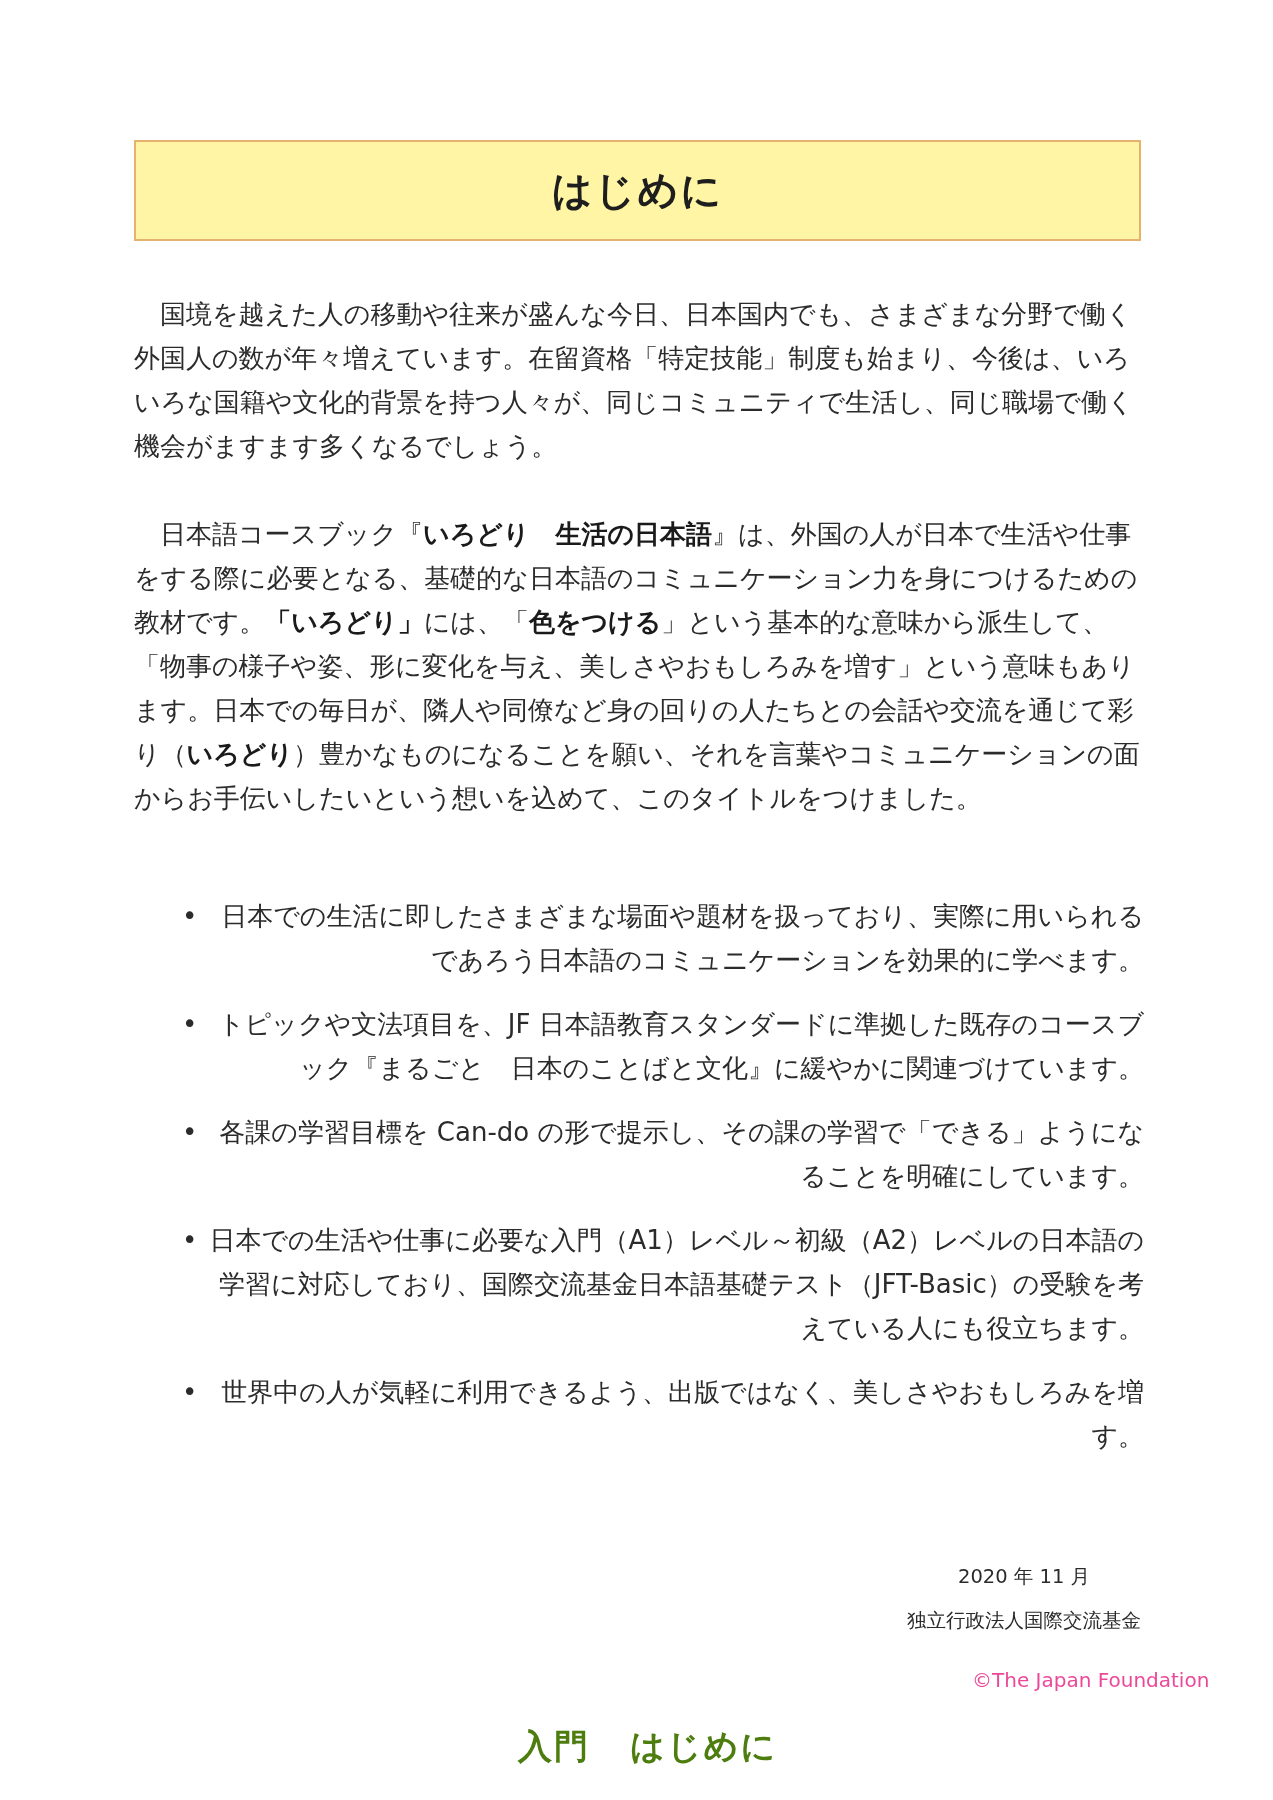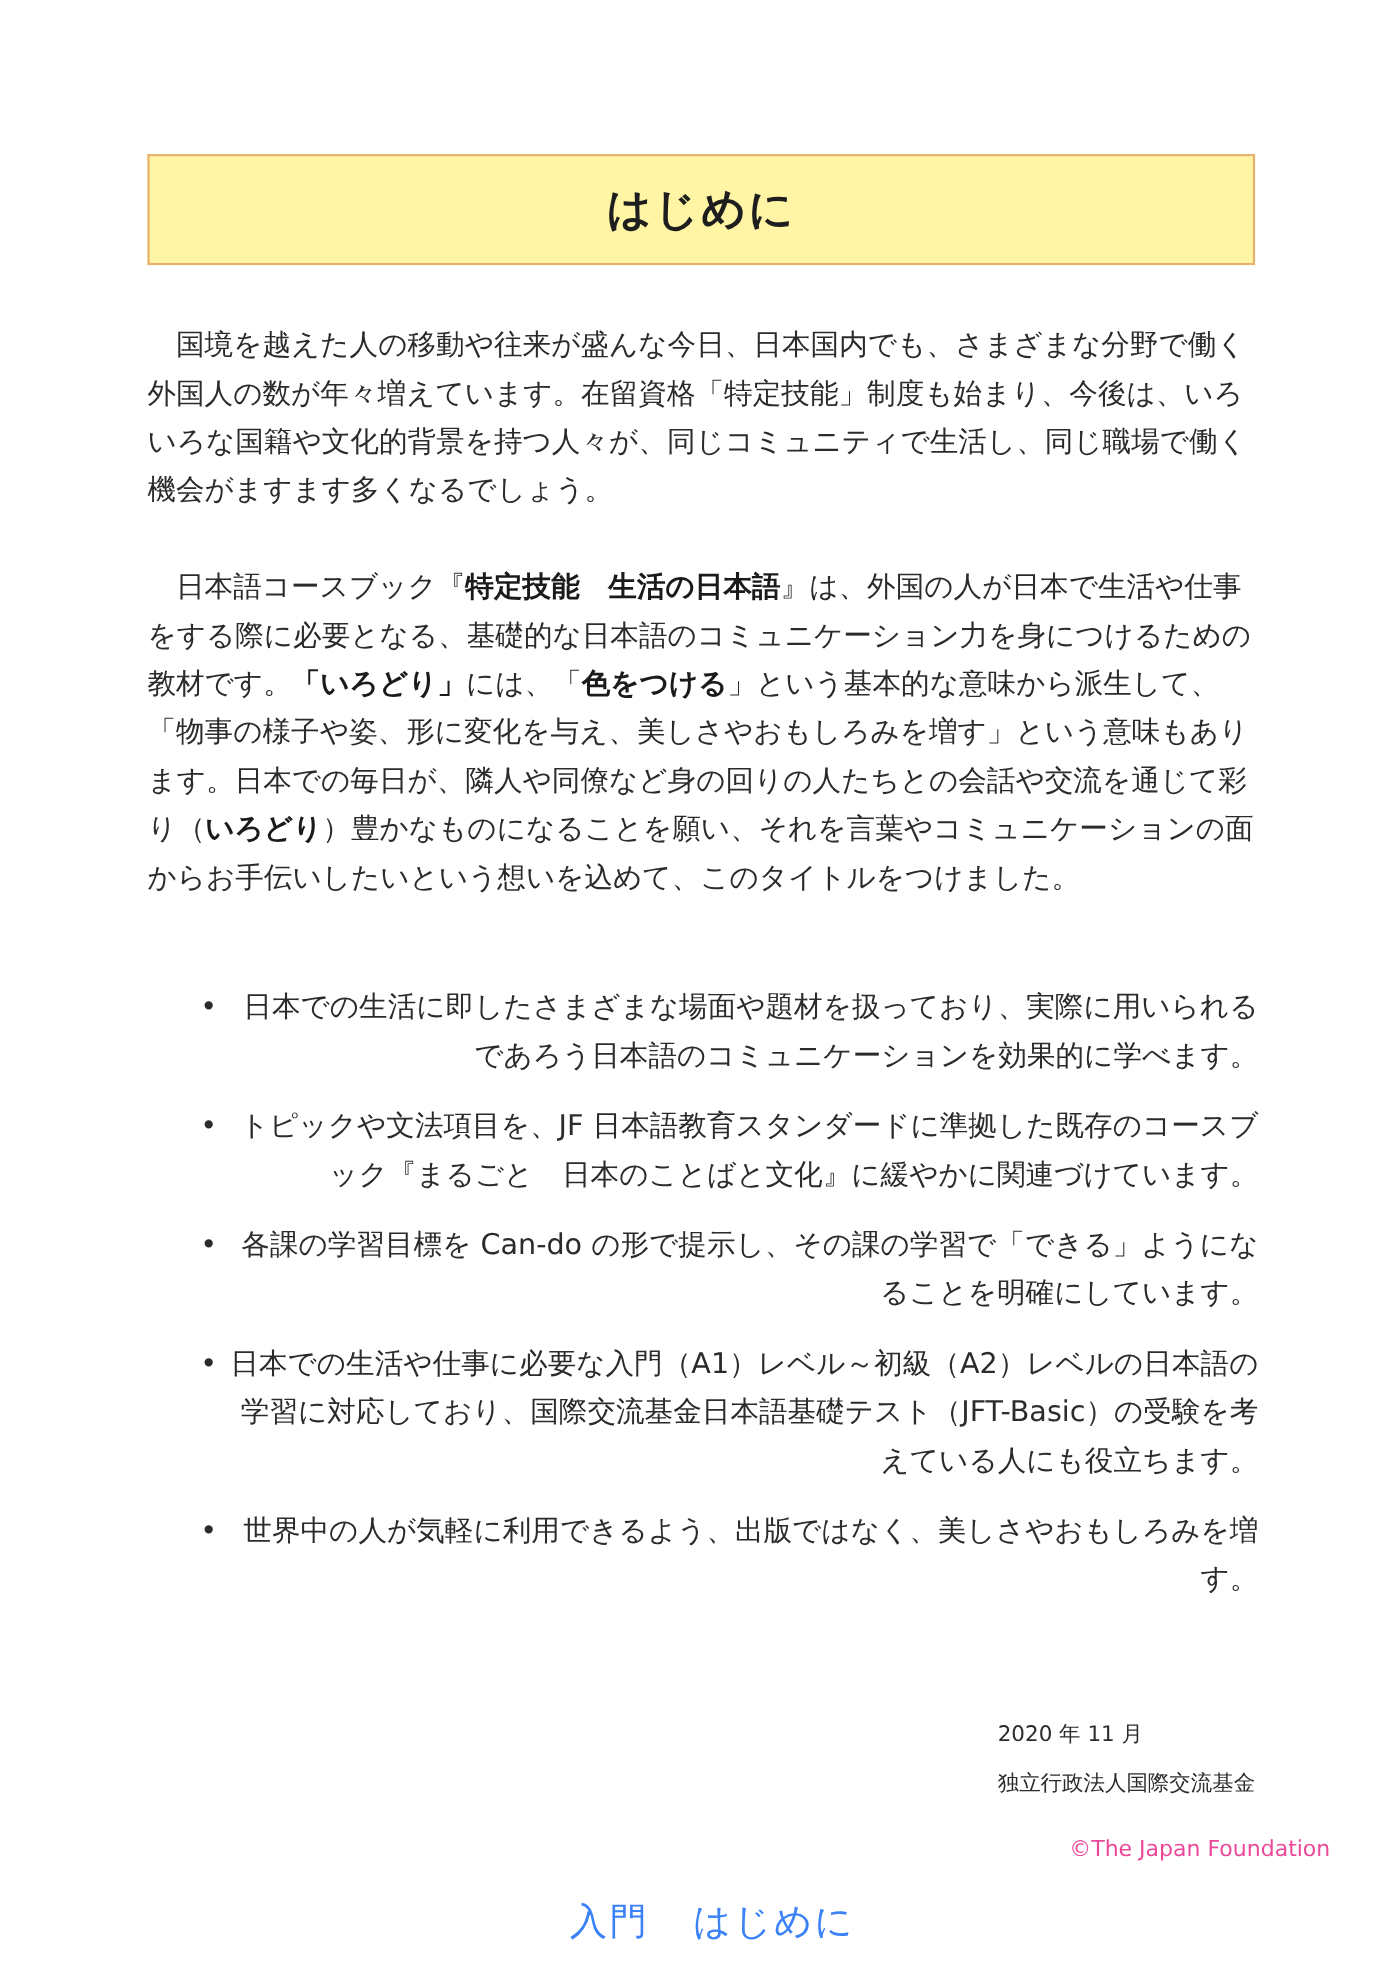--- a/index.html
+++ b/index.html
@@ -25,44 +25,44 @@
   .para + .para-gap + .para { }
   b { font-weight: bold; color: #1a1a1a; }
   ul.features { list-style: none; margin: 0; padding: 0 0 0 48px; }
   ul.features li {
     position: relative; padding-left: 20px; margin-bottom: 20px; line-height: 44px; text-align: right;
   }
   ul.features li::before {
     content: "•"; position: absolute; left: 0; top: 0;
   }
   .signature {
-    position: absolute; right: 132px; top: 1555px; text-align: left;
+    position: absolute; right: 132px; top: 1555px; text-align: center;
     font-size: 19.5px; line-height: 44px; color: #2b2b2b;
   }
   .footer-title {
     position: absolute; left: 518px; top: 1724px;
-    font-size: 34px; color: #3b82f6; letter-spacing: 2px; font-weight: 400;
+    font-size: 34px; color: #4d7c0f; letter-spacing: 2px; font-weight: 700;
   }
   .footer-title .gap { display: inline-block; width: 40px; }
   .footer-copy {
     position: absolute; left: 972px; top: 1668px;
     font-size: 20px; color: #ec4899;
   }
 </style>
 </head>
 <body>
 
 <div class="title-box">
   <h1>はじめに</h1>
 </div>
 
 <div class="content">
   <p class="para">国境を越えた人の移動や往来が盛んな今日、日本国内でも、さまざまな分野で働く外国人の数が年々増えています。在留資格「特定技能」制度も始まり、今後は、いろいろな国籍や文化的背景を持つ人々が、同じコミュニティで生活し、同じ職場で働く機会がますます多くなるでしょう。</p>
   <div class="para-gap"></div>
-  <p class="para"><span>日本語コースブック『</span><b>特定技能　生活の日本語</b><span>』は、外国の人が日本で生活や仕事をする際に必要となる、基礎的な日本語のコミュニケーション力を身につけるための教材です。</span><b>「いろどり」</b><span>には、「</span><b>色をつける</b><span>」という基本的な意味から派生して、「物事の様子や姿、形に変化を与え、美しさやおもしろみを増す」という意味もあります。日本での毎日が、隣人や同僚など身の回りの人たちとの会話や交流を通じて彩り（</span><b>いろどり</b><span>）豊かなものになることを願い、それを言葉やコミュニケーションの面からお手伝いしたいという想いを込めて、このタイトルをつけました。</span></p>
+  <p class="para"><span>日本語コースブック『</span><b>いろどり　生活の日本語</b><span>』は、外国の人が日本で生活や仕事をする際に必要となる、基礎的な日本語のコミュニケーション力を身につけるための教材です。</span><b>「いろどり」</b><span>には、「</span><b>色をつける</b><span>」という基本的な意味から派生して、「物事の様子や姿、形に変化を与え、美しさやおもしろみを増す」という意味もあります。日本での毎日が、隣人や同僚など身の回りの人たちとの会話や交流を通じて彩り（</span><b>いろどり</b><span>）豊かなものになることを願い、それを言葉やコミュニケーションの面からお手伝いしたいという想いを込めて、このタイトルをつけました。</span></p>
   <div class="para-gap"></div>
   <div class="para-gap" style="height:30px"></div>
   <ul class="features">
     <li>日本での生活に即したさまざまな場面や題材を扱っており、実際に用いられるであろう日本語のコミュニケーションを効果的に学べます。</li>
     <li>トピックや文法項目を、JF 日本語教育スタンダードに準拠した既存のコースブック『まるごと　日本のことばと文化』に緩やかに関連づけています。</li>
     <li>各課の学習目標を Can-do の形で提示し、その課の学習で「できる」ようになることを明確にしています。</li>
     <li>日本での生活や仕事に必要な入門（A1）レベル～初級（A2）レベルの日本語の学習に対応しており、国際交流基金日本語基礎テスト（JFT-Basic）の受験を考えている人にも役立ちます。</li>
     <li>世界中の人が気軽に利用できるよう、出版ではなく、美しさやおもしろみを増す。</li>
   </ul>
   <div class="para-gap" style="height:10px"></div>

